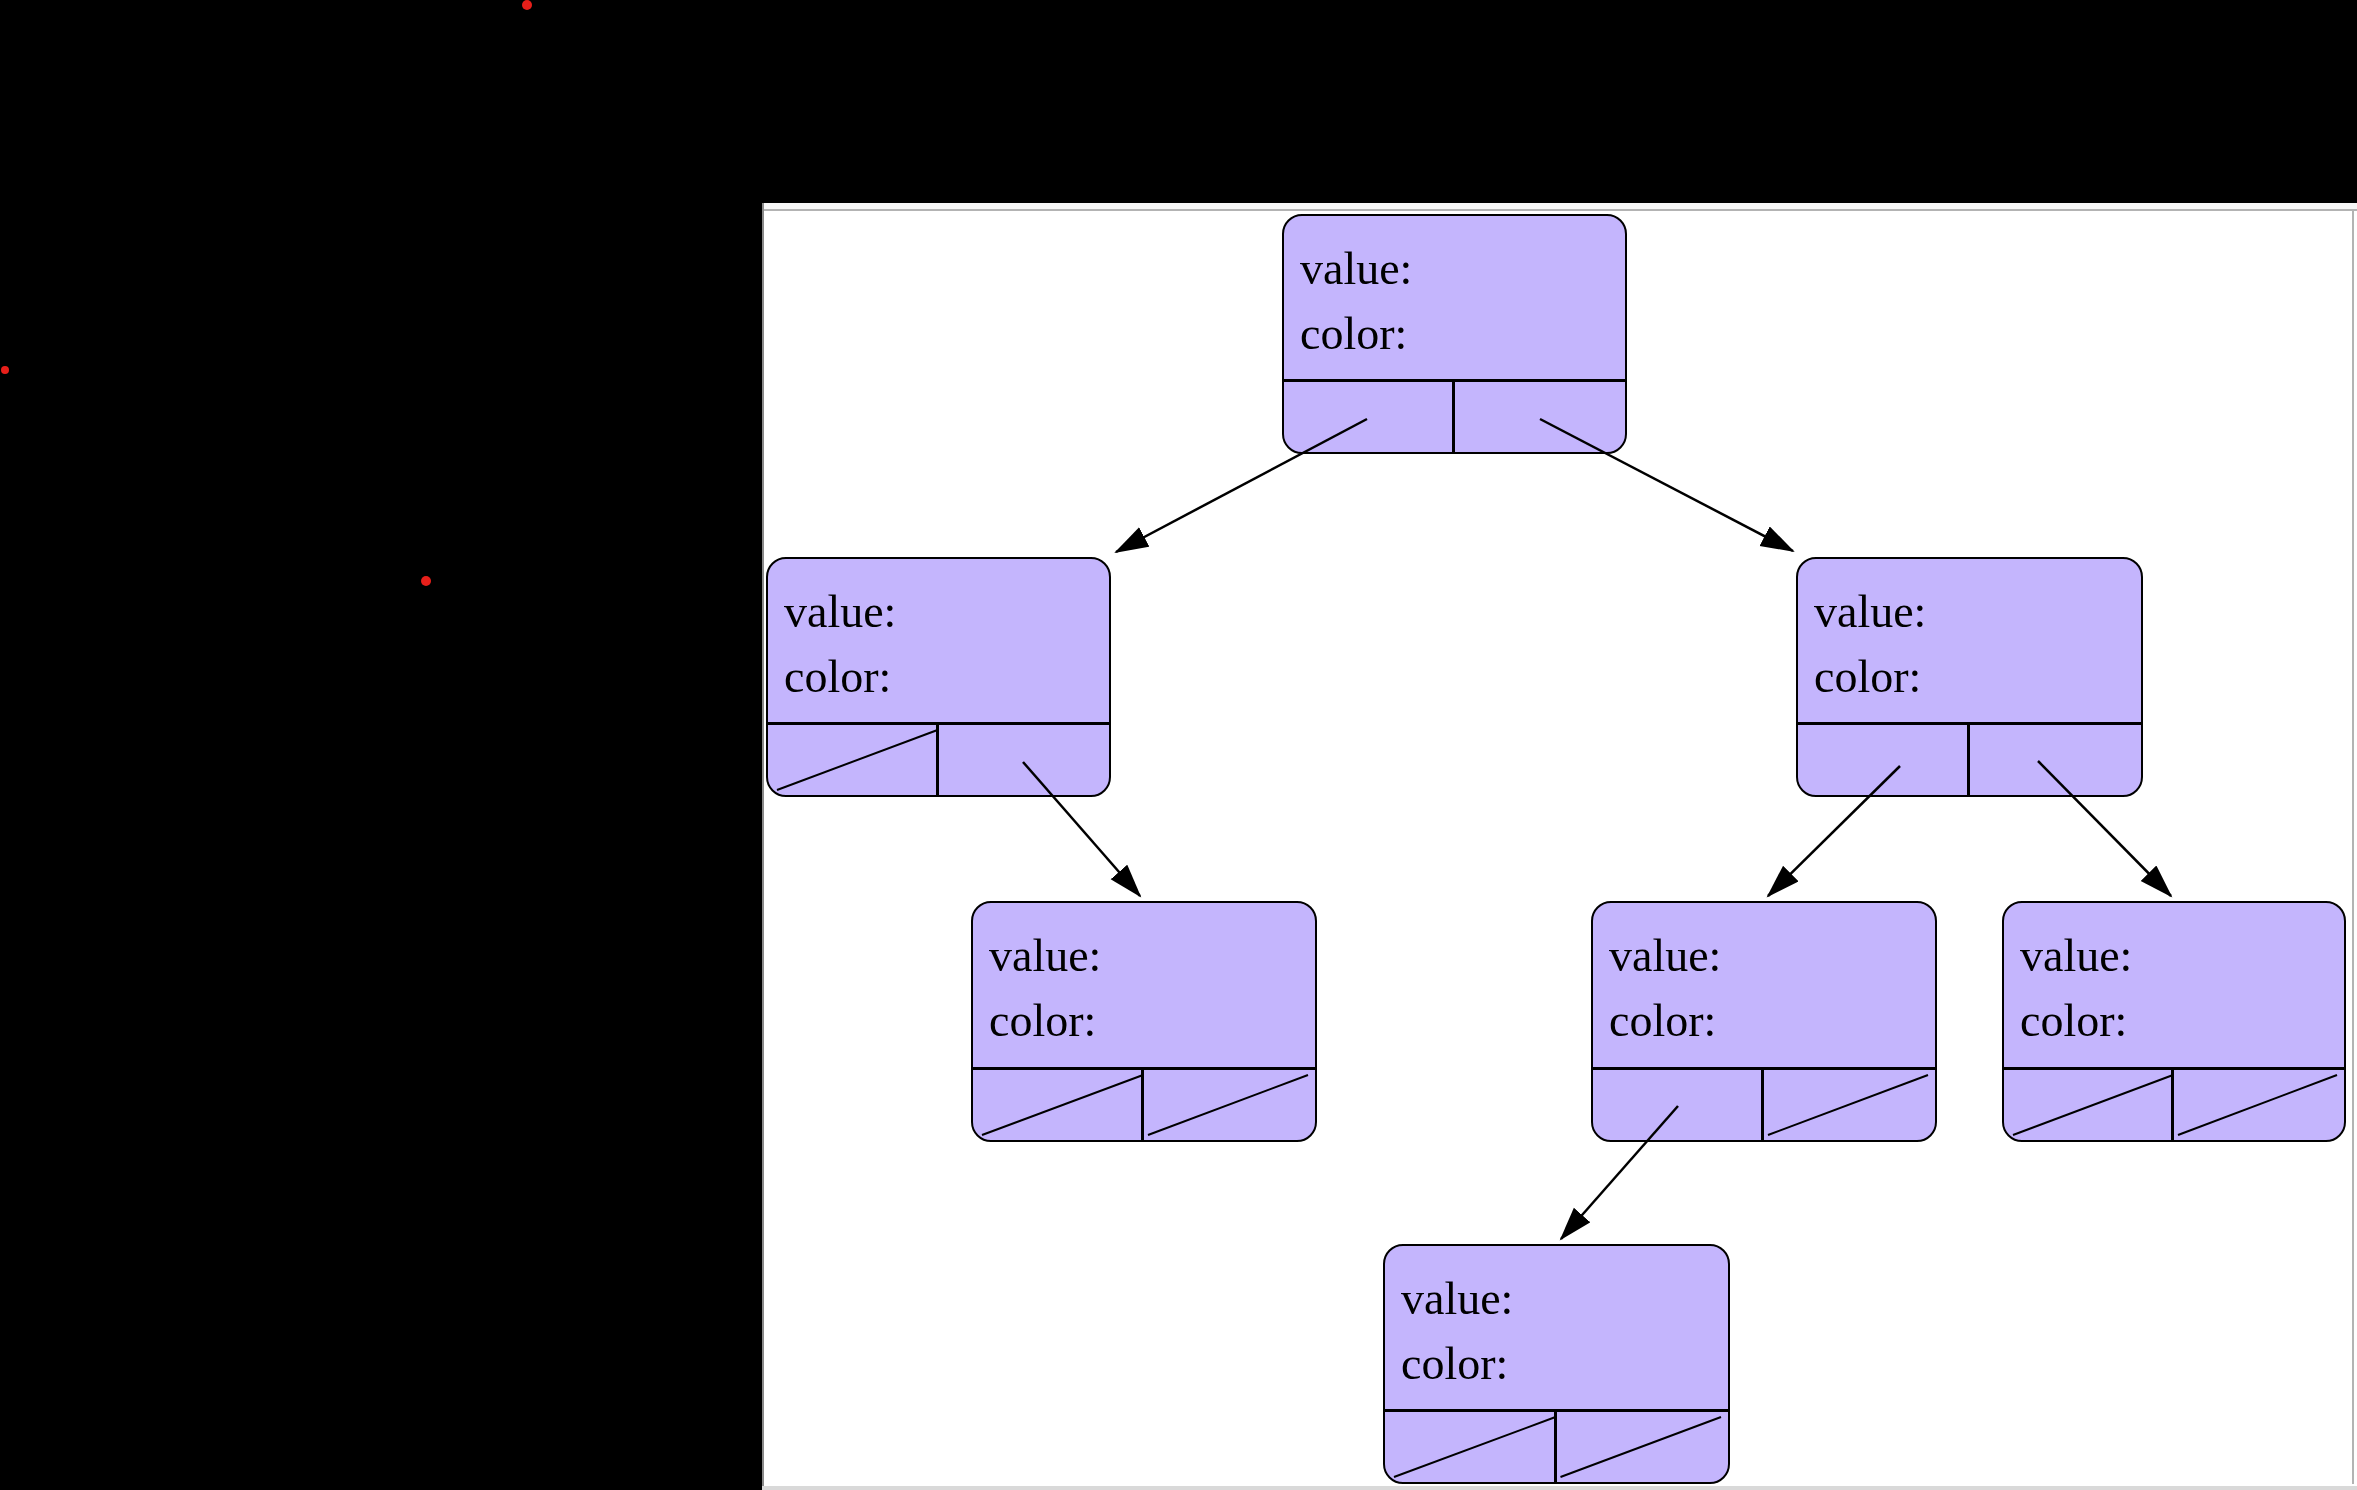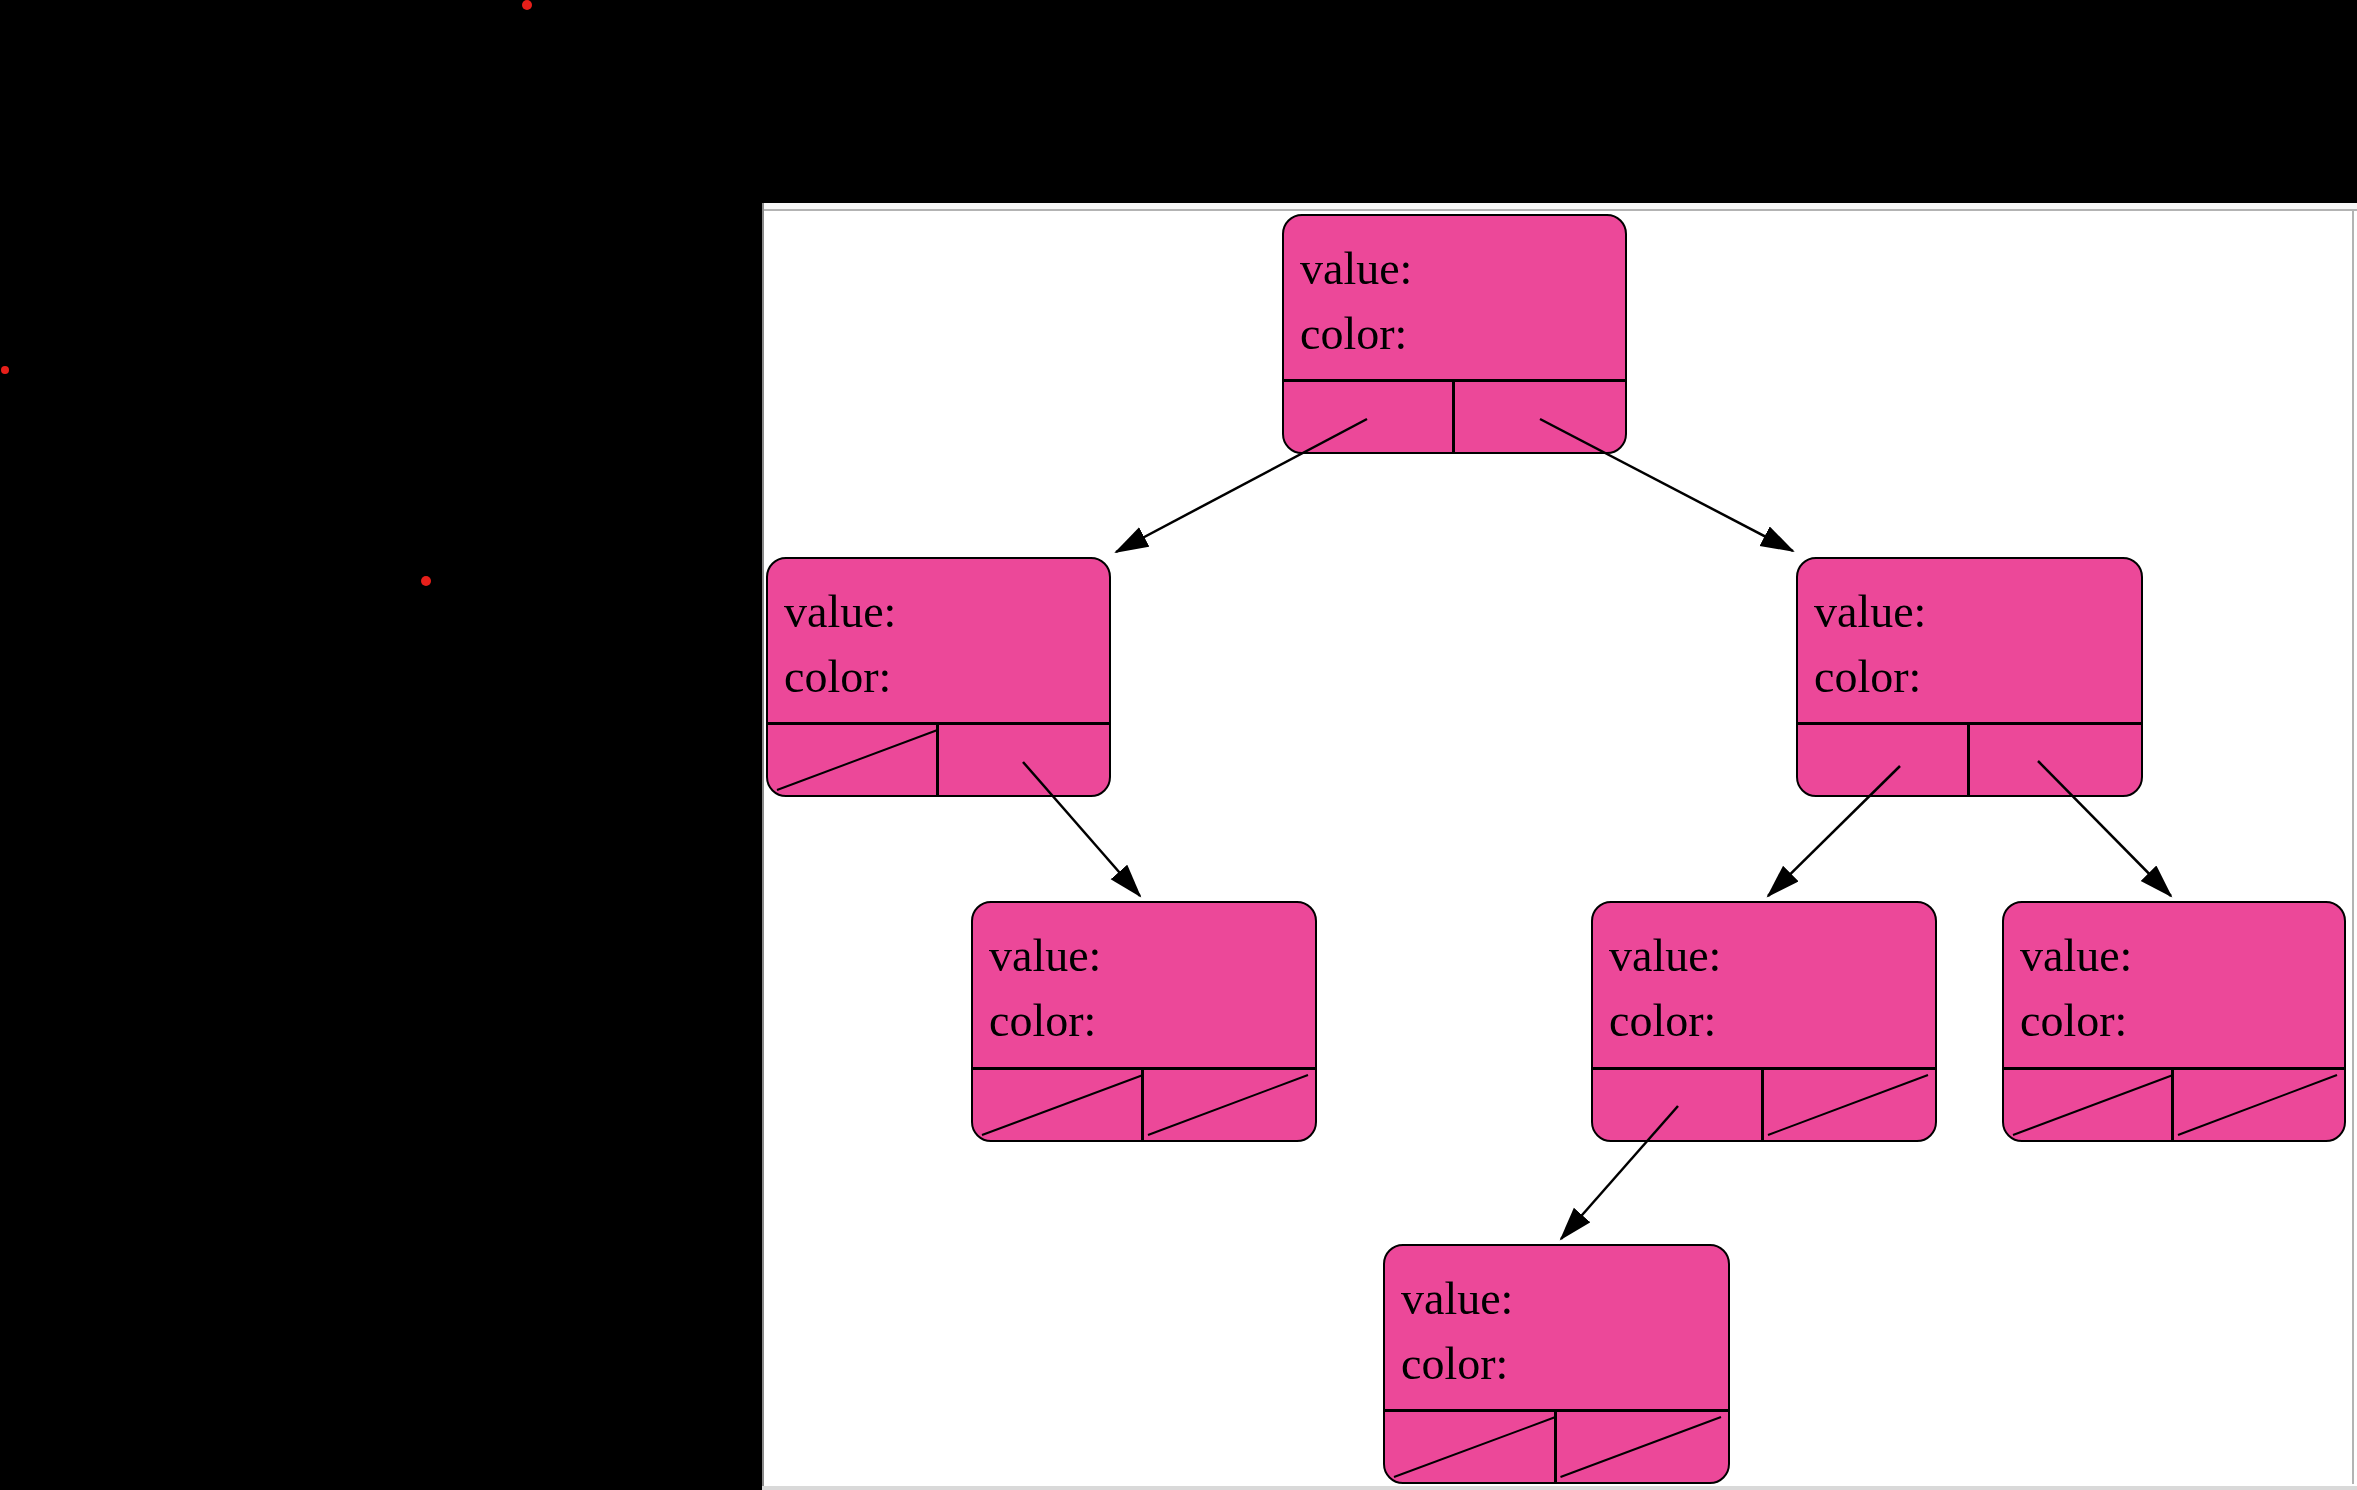--- a/index.html
+++ b/index.html
@@ -11,21 +11,21 @@
   .page{
     position:absolute;
     background:#fff;
   }
   .page-top-strip{position:absolute;left:0;top:0;right:0;height:6px;}
   .page-top-line{position:absolute;left:0;top:6px;right:0;height:2px;}
   .page-left-line{position:absolute;left:0;top:0;bottom:0;width:2px;}
   .page-right-line{position:absolute;top:8px;bottom:6px;width:2px;right:3px;}
   .page-bottom-strip{position:absolute;left:0;right:0;bottom:0;height:4px;}
   .node{
-    position:absolute;background:#ec4899;
+    position:absolute;background:#c4b5fd;
     border:2.5px solid #000;border-radius:20px;
     box-sizing:border-box;overflow:hidden;
   }
   .node-text{
     padding:20px 0 0 16px;font-size:46px;line-height:65px;color:#000;
   }
   .ptr-row{
     position:absolute;left:0;right:0;bottom:0;height:70px;
     border-top:3px solid #000;display:flex;
   }

